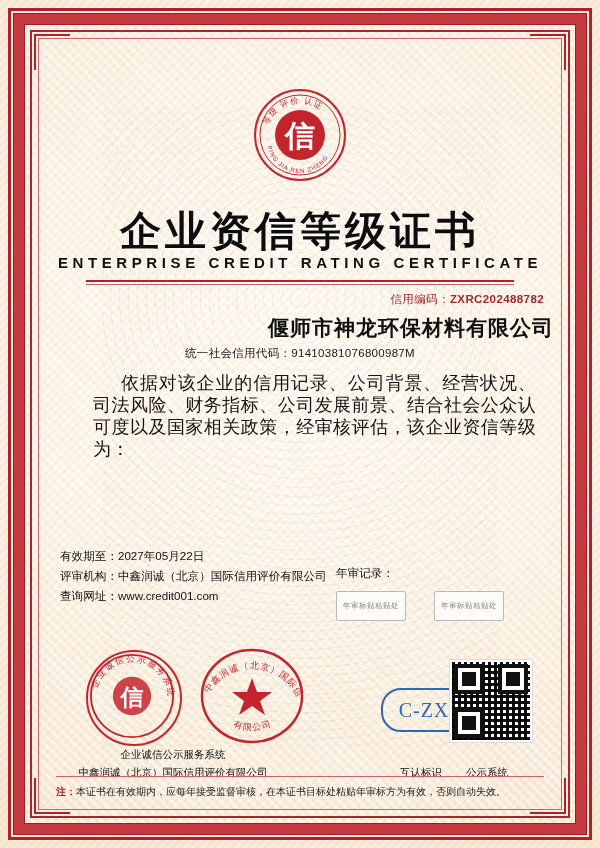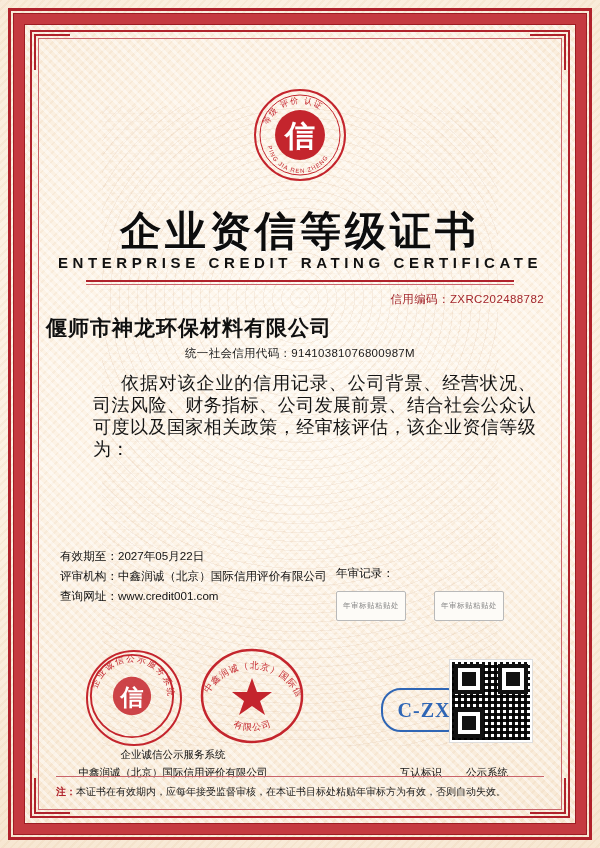--- a/index.html
+++ b/index.html
@@ -89,25 +89,25 @@
   .title-rule{
     position:absolute;left:40px;right:40px;top:234px;
     height:2px;background:#b0222b;
   }
   .title-rule.second{top:238px;height:1px;background:#c9646a;}
 
   .credit-no{
     position:absolute;right:10px;top:246px;
     font-size:11.5px;color:#a3262c;letter-spacing:.4px;
   }
-  .credit-no b{font-weight:normal;}
+  .credit-no b{font-weight:bold;}
 
   .company{
     position:absolute;left:0;right:0;top:268px;
-    text-align:left;
+    text-align:right;
     font-family:"Liberation Serif", serif;
     font-weight:bold;
     font-size:21px;
     letter-spacing:1px;
     color:#101010;
   }
   .uscc{
     position:absolute;left:0;right:0;top:300px;
     text-align:center;
     font-size:11.5px;
@@ -177,21 +177,21 @@
     position:absolute;left:152px;top:0px;
     width:108px;height:100px;
   }
   .ce-mark{
     position:absolute;left:335px;top:42px;
     width:82px;height:40px;
     border:2px solid #2f66b5;border-radius:20px;
     color:#2f66b5;
     display:flex;align-items:center;justify-content:center;
     font-family:"Liberation Serif", serif;
-    font-weight:bold;font-size:20px;letter-spacing:1px;
+    font-weight:normal;font-size:20px;letter-spacing:1px;
   }
   .qr{
     position:absolute;right:22px;top:14px;
     width:78px;height:78px;
     background:
       repeating-linear-gradient(90deg,#111 0 3px,#fff 3px 6px),
       repeating-linear-gradient(0deg,#111 0 3px,#fff 3px 6px);
     background-blend-mode:multiply;
     border:2px solid #fff;
     box-shadow:0 0 0 1px #ddd;

